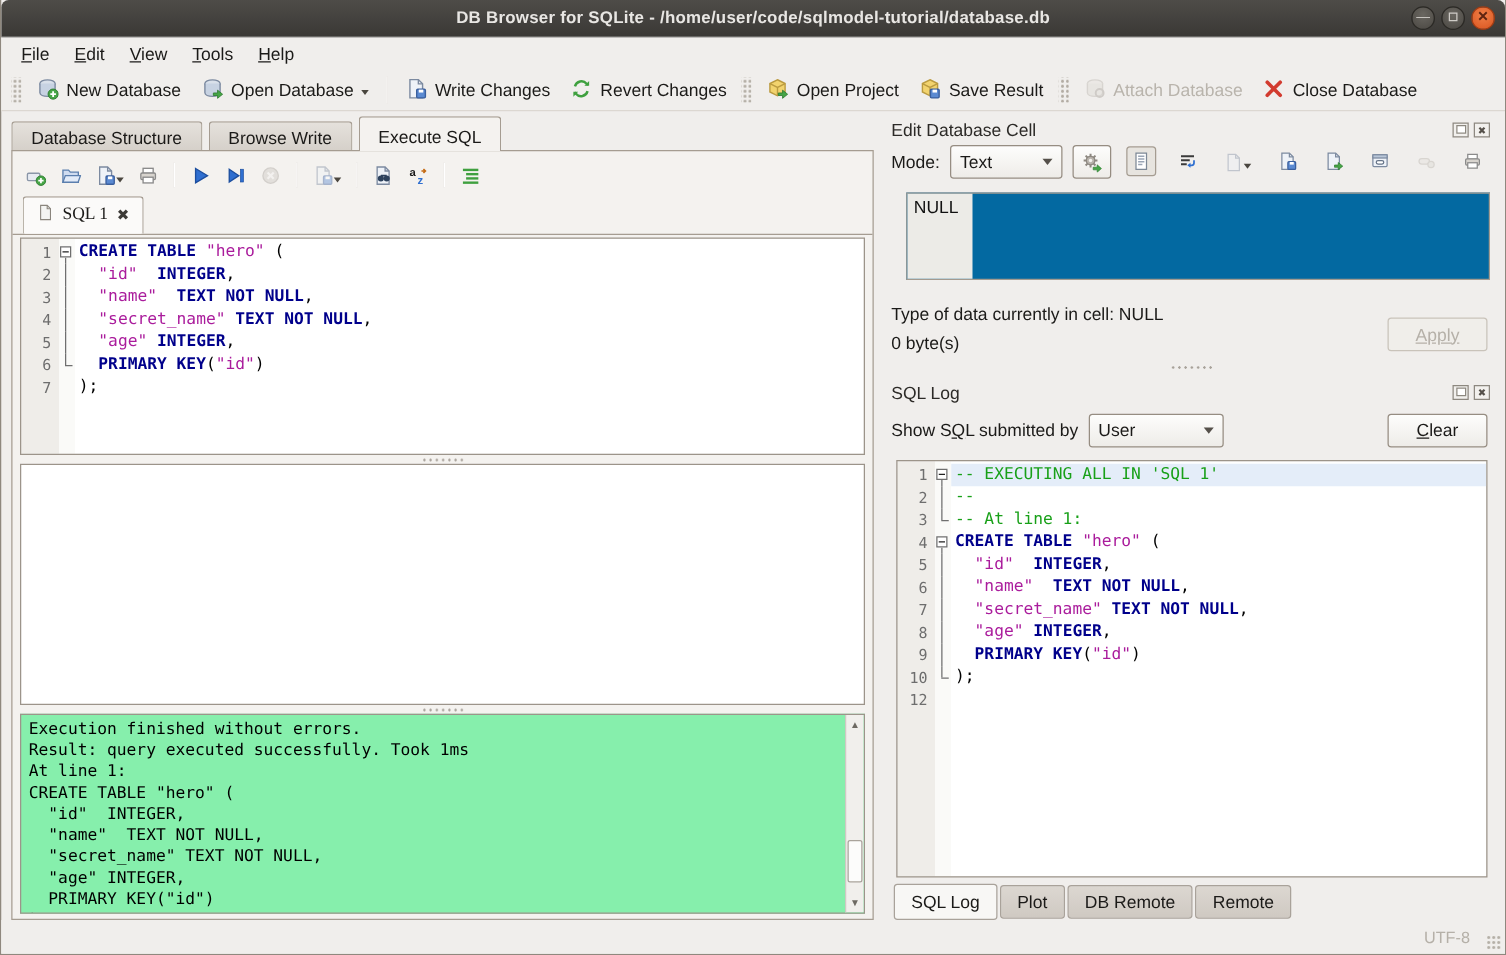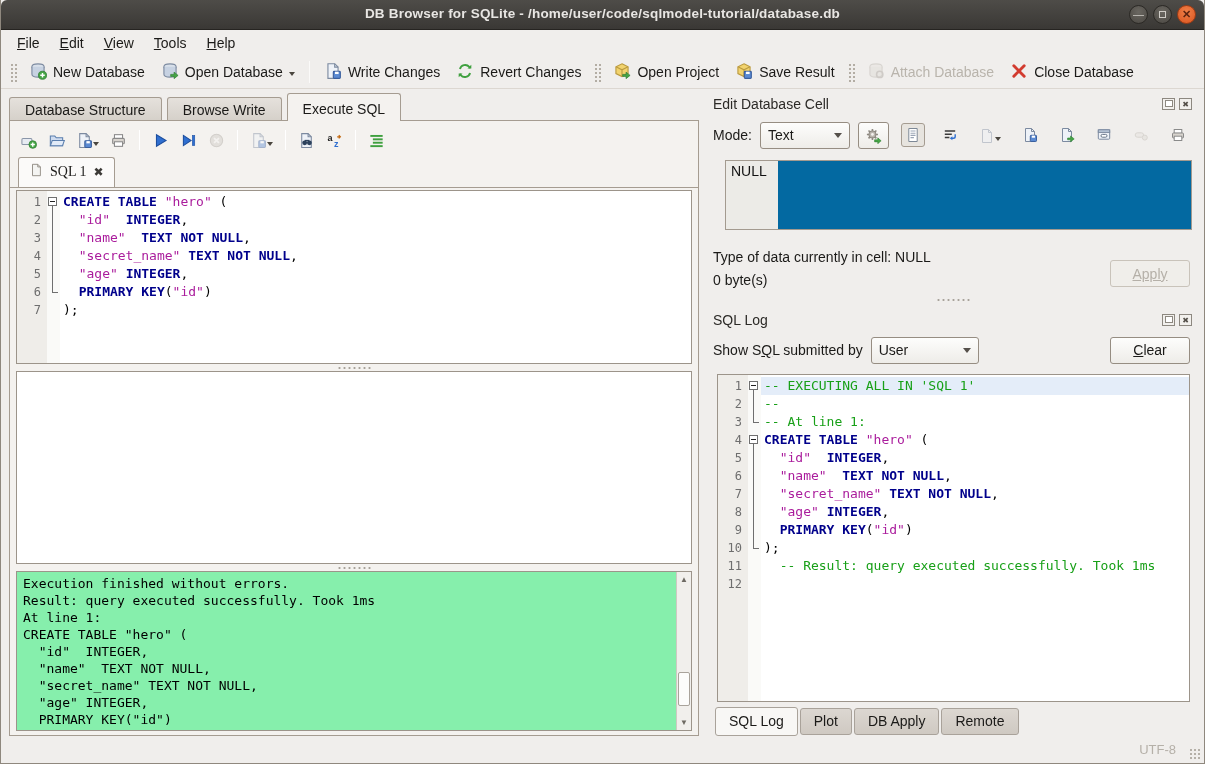--- a/index.html
+++ b/index.html
@@ -97,21 +97,21 @@
   .vscroll .up { top:1px; } .vscroll .dn { bottom:1px; }
   .vscroll .thumb { position:absolute; left:1px; right:1px; top:63%; height:22%; background:#fcfcfb; border:1px solid #a9a39b; border-radius:2px; }
 
   
   .docktitle { height:20px; flex:0 0 20px; display:flex; align-items:center; font-size:14px; color:#2c2a27; margin-top:2px; }
   .dockbtns { margin-left:auto; display:flex; gap:4px; }
   .dock-btn { width:13px; height:12px; border:1px solid #8d8880; background:#f2f0ed; position:relative; }
   .dock-btn.float::after { content:""; position:absolute; right:1px; top:1px; width:6px; height:5px; border:1px solid #8d8880; background:#fff; }
   .dock-btn.close::after { content:"✖"; position:absolute; left:0; right:0; top:0; font-size:8px; line-height:11px; text-align:center; color:#55504a; }
 
-  .moderow { height:30px; flex:0 0 30px; display:flex; align-items:center; margin-top:6px; font-size:14px; color:#1b1a18; gap:8px; }
+  .moderow { height:30px; flex:0 0 30px; display:flex; align-items:center; margin-top:0; font-size:14px; color:#1b1a18; gap:8px; }
   .combo { display:inline-flex; align-items:center; height:27px; border:1px solid #968d82; border-radius:3px;
            background:linear-gradient(#fdfdfc,#eeece8); padding:0 7px; font-size:14px; color:#1b1a18; }
   .combo .arrow { width:0; height:0; border:4px solid transparent; border-top:5px solid #55504a; margin:5px 0 0 14px; }
   .mode-combo { width:90px; } .mode-combo .arrow { margin-left:auto; }
   .iconbtn { width:31px; height:27px; border:1px solid #968d82; border-radius:3px; background:linear-gradient(#fdfdfc,#eeece8);
              display:flex; align-items:center; justify-content:center; }
   .cellicons { margin-left:auto; display:flex; align-items:center; gap:13px; padding-right:2px; }
   .ci { display:flex; align-items:flex-end; padding:3px; border:1px solid transparent; }
   .ci.pressed { border-color:#a59c91; background:#e7e4df; border-radius:3px; }
   .ci.disabled svg { opacity:.4; }
@@ -580,35 +580,30 @@
             <span class="num">9</span>
             <span class="fold mid"></span>
             <span class="code"><span class="tok-pl">  </span><span class="tok-kw">PRIMARY KEY</span><span class="tok-pl">(</span><span class="tok-str">"id"</span><span class="tok-pl">)</span></span>
           </div>
           <div class="crow">
             <span class="num">10</span>
             <span class="fold end"></span>
             <span class="code"><span class="tok-pl">);</span></span>
           </div>
           <div class="crow">
-            <span class="num">11</span>
-            <span class="fold none"></span>
-            <span class="code"><span class="tok-pl">  </span><span class="tok-com">-- Result: query executed successfully. Took 1ms</span></span>
-          </div>
-          <div class="crow">
             <span class="num">12</span>
             <span class="fold none"></span>
             <span class="code"></span>
           </div>
         </div>
 
       <div class="bottom-tabs" id="bottomTabs">
           <span class="btab active">SQL Log</span>
           <span class="btab">Plot</span>
-          <span class="btab">DB Apply</span>
+          <span class="btab">DB Remote</span>
           <span class="btab">Remote</span>
         </div>
 
     </div>
   </div>
 
   <div class="statusbar">
     <span class="enc">UTF-8</span>
     <span class="sgrip"></span>
   </div>

